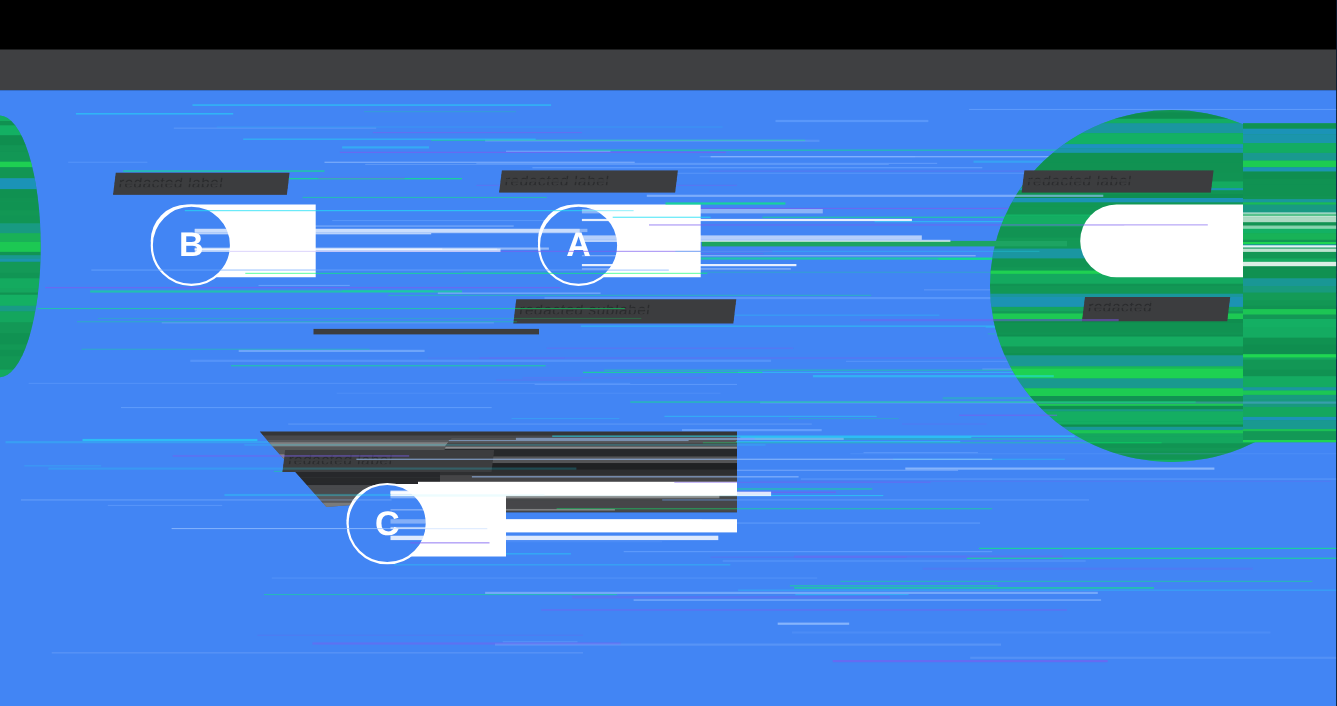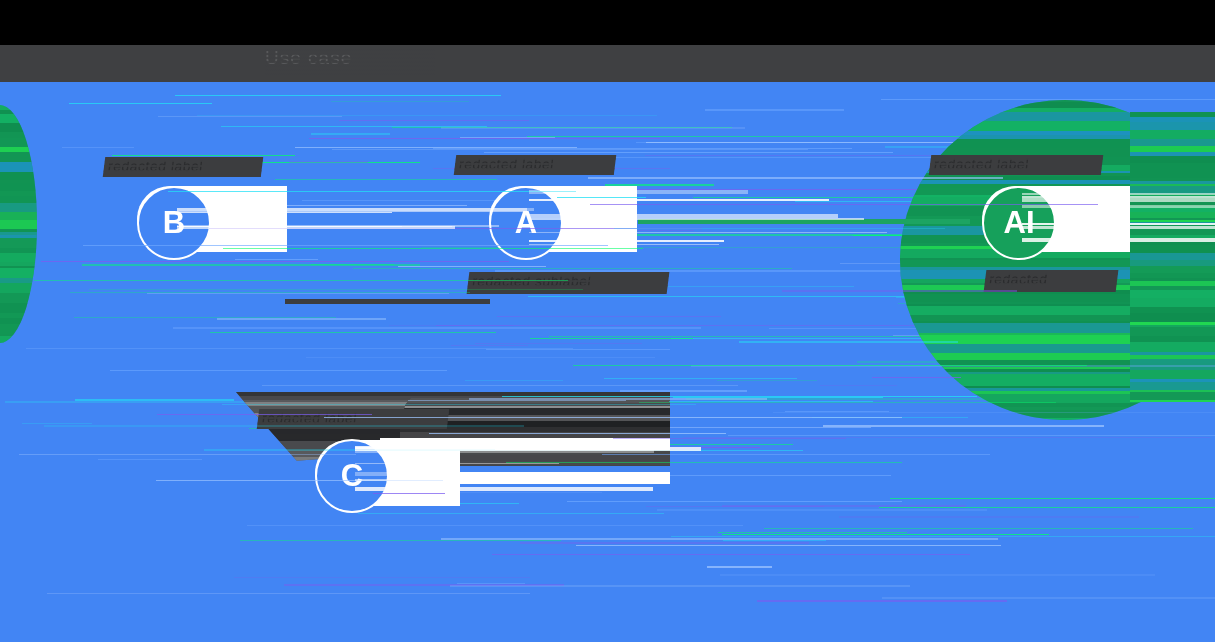--- a/index.html
+++ b/index.html
@@ -79,21 +79,20 @@
   .wbar{position:absolute;background:#fff;}
 </style>
 </head>
 <body>
 
 <div id="app">
 
   <div class="topbar"></div>
 
   <div class="headerbar"></div>
-  <div class="header-title">Use case</div>
 
   <div class="canvas">
 
     <div class="green-left">
         <div class="band" style="top:0px;height:5px;background:#13b767;opacity:0.54"></div>
         <div class="band" style="top:5px;height:4px;background:#0e8a4d;opacity:0.69"></div>
         <div class="band" style="top:9px;height:9px;background:#13b767;opacity:0.69"></div>
         <div class="band" style="top:18px;height:9px;background:#0e8a4d;opacity:0.84"></div>
         <div class="band" style="top:27px;height:6px;background:#0e8a4d;opacity:0.50"></div>
         <div class="band" style="top:33px;height:9px;background:#0e8a4d;opacity:0.41"></div>
@@ -413,23 +412,20 @@
     <div class="pill smear" style="left:315px;top:358px;width:145px;"></div>
     <div class="node-circle node-blue" style="left:315px;top:357px;">
       <span>C</span>
     </div>
 
     <div class="nlabel" style="left:930px;top:73px;width:172px;">
       <span class="ink">redacted label</span>
       <span class="scan"></span>
     </div>
     <div class="pill smear" style="left:982px;top:104px;width:148px;"></div>
-    <div class="node-circle node-green" style="left:982px;top:104px;">
-      <span>AI</span>
-    </div>
     <div class="nlabel" style="left:985px;top:188px;width:132px;height:22px;">
       <span class="ink">redacted</span>
       <span class="scan"></span>
     </div>
 
     <div class="streaks" id="streaks-front">
         <div class="st" style="left:691px;top:283px;width:541px;height:2px;background:#6fa8ff;opacity:0.36"></div>
         <div class="st" style="left:604px;top:296px;width:193px;height:1px;background:#22e0f5;opacity:0.45"></div>
         <div class="st" style="left:557px;top:115px;width:89px;height:1px;background:#22e0f5;opacity:0.77"></div>
         <div class="st" style="left:872px;top:295px;width:89px;height:1px;background:#7b5cf0;opacity:0.70"></div>

